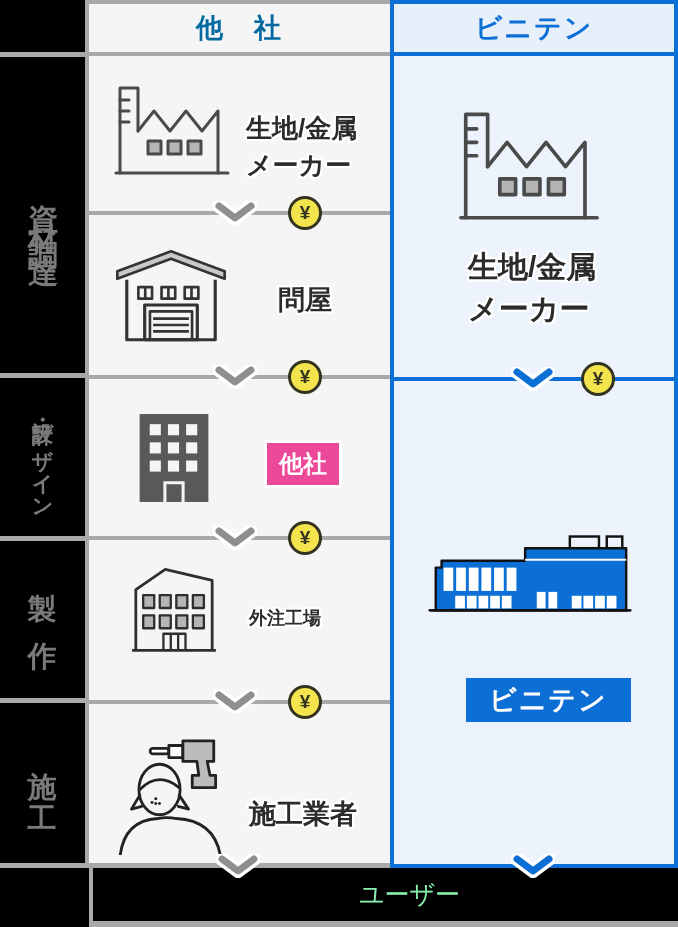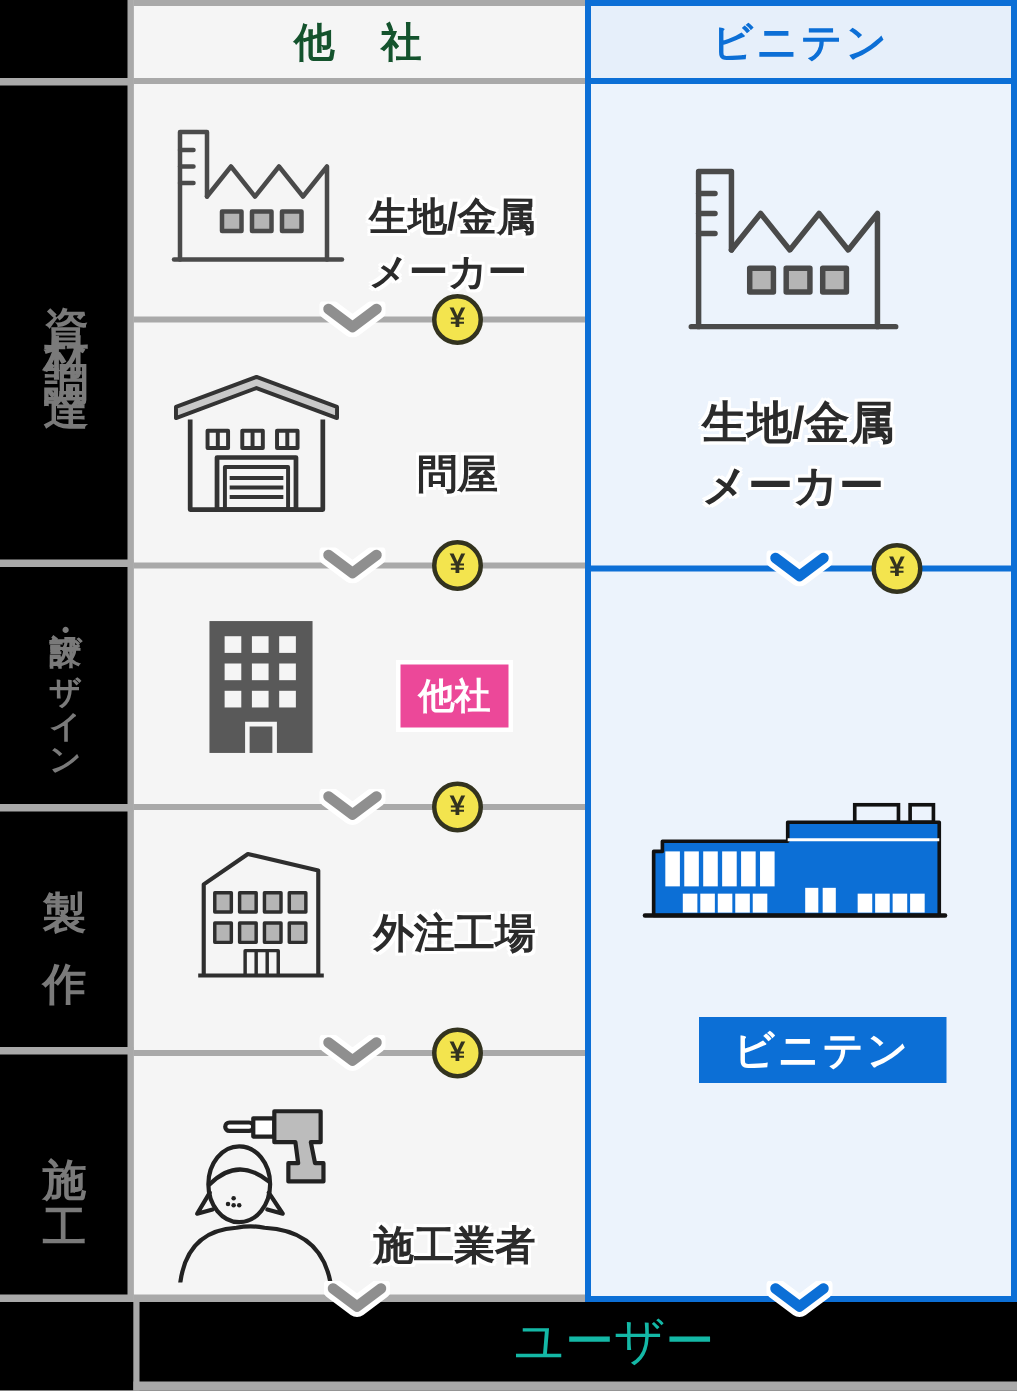--- a/index.html
+++ b/index.html
@@ -11,44 +11,44 @@
   .sidebar { left:0; top:0; width:89px; height:927px; background:#000; }
   .sb-line { left:0; width:89px; height:5px; background:#a9a9a9; z-index:3; }
   .sb-sec { left:0; width:85px; display:flex; align-items:center; justify-content:center; z-index:2; }
   .sb-label { writing-mode:vertical-rl; text-orientation:upright; color:#7a7a7a; font-weight:600; }
   .vline { left:85px; top:0; width:4px; height:868px; background:#a9a9a9; z-index:3; }
 
   
   .lcol-header { left:89px; top:0; width:301px; height:56px; background:#f5f5f5;
     border-top:4px solid #a9a9a9; border-bottom:4px solid #a9a9a9;
     display:flex; align-items:center; justify-content:center;
-    font-size:27px; font-weight:700; color:#14532d; letter-spacing:2px; }
+    font-size:27px; font-weight:700; color:#0369a1; letter-spacing:2px; }
   .lcol-body { left:89px; top:56px; width:301px; height:812px; background:#f5f5f5; border-bottom:5px solid #a9a9a9; }
   .divider-gray { left:89px; width:301px; height:4px; background:#a9a9a9; z-index:2; }
   .divider-blue { left:390px; width:288px; height:4px; background:#0c6fd6; z-index:2; }
 
   
   .rcol-header { left:390px; top:0; width:288px; height:56px; background:#e6effa;
     border:4px solid #0c6fd6; display:flex; align-items:center; justify-content:center;
     font-size:27px; font-weight:700; color:#0c6fd6; letter-spacing:2px; }
   .rcol-body { left:390px; top:56px; width:288px; height:812px; background:#ecf3fc;
     border-left:4px solid #0c6fd6; border-right:4px solid #0c6fd6; border-bottom:4px solid #0c6fd6; }
 
   
   .user-bar { left:89px; top:868px; width:589px; height:59px; background:#000;
     border-left:4px solid #a9a9a9; border-bottom:6px solid #a9a9a9;
     display:flex; align-items:center; justify-content:center; padding-left:48px;
-    color:#14b8a6; font-size:33px; font-weight:500; z-index:1; }
-
-  
-  .halo { text-shadow:-2px -2px 0 #fff,2px -2px 0 #fff,-2px 2px 0 #fff,2px 2px 0 #fff,0 -2px 0 #fff,0 2px 0 #fff,-2px 0 0 #fff,2px 0 0 #fff;margin-top:16px; }
+    color:#86efac; font-size:25px; font-weight:500; z-index:1; }
+
+  
+  .halo { text-shadow:-2px -2px 0 #fff,2px -2px 0 #fff,-2px 2px 0 #fff,2px 2px 0 #fff,0 -2px 0 #fff,0 2px 0 #fff,-2px 0 0 #fff,2px 0 0 #fff; }
   .row-label { color:#2b2b2b; font-weight:600; z-index:2; }
   .maker-label { left:246px; top:110px; font-size:26px; line-height:37px; }
   .label-wholesaler { left:278px; top:282px; font-size:27px; }
-  .label-factory2 { left:249px; top:588px; font-size:27px; }
+  .label-factory2 { left:249px; top:606px; font-size:18px; }
   .label-installer { left:249px; top:796px; font-size:27px; }
   .badge-tasha { left:267px; top:443px; background:#ec4899; color:#fff; font-size:24px; font-weight:700;
     padding:5px 12px; box-shadow:0 0 0 3px #fff; z-index:2; }
   .r-maker-label { left:468px; top:246px; font-size:30px; line-height:42px; color:#2b2b2b; font-weight:600; z-index:2; }
   .badge-viniten { left:466px; top:678px; background:#0c6fd6; color:#fff; font-size:27px; font-weight:700;
     padding:4px 23px; letter-spacing:2px; z-index:2; }
 
   
   .coin { width:34px; height:34px; border-radius:50%; background:#f3e44e; border:3px solid #33331f;
     display:flex; align-items:center; justify-content:center; font-size:19px; font-weight:700; color:#33331f; z-index:5; }

